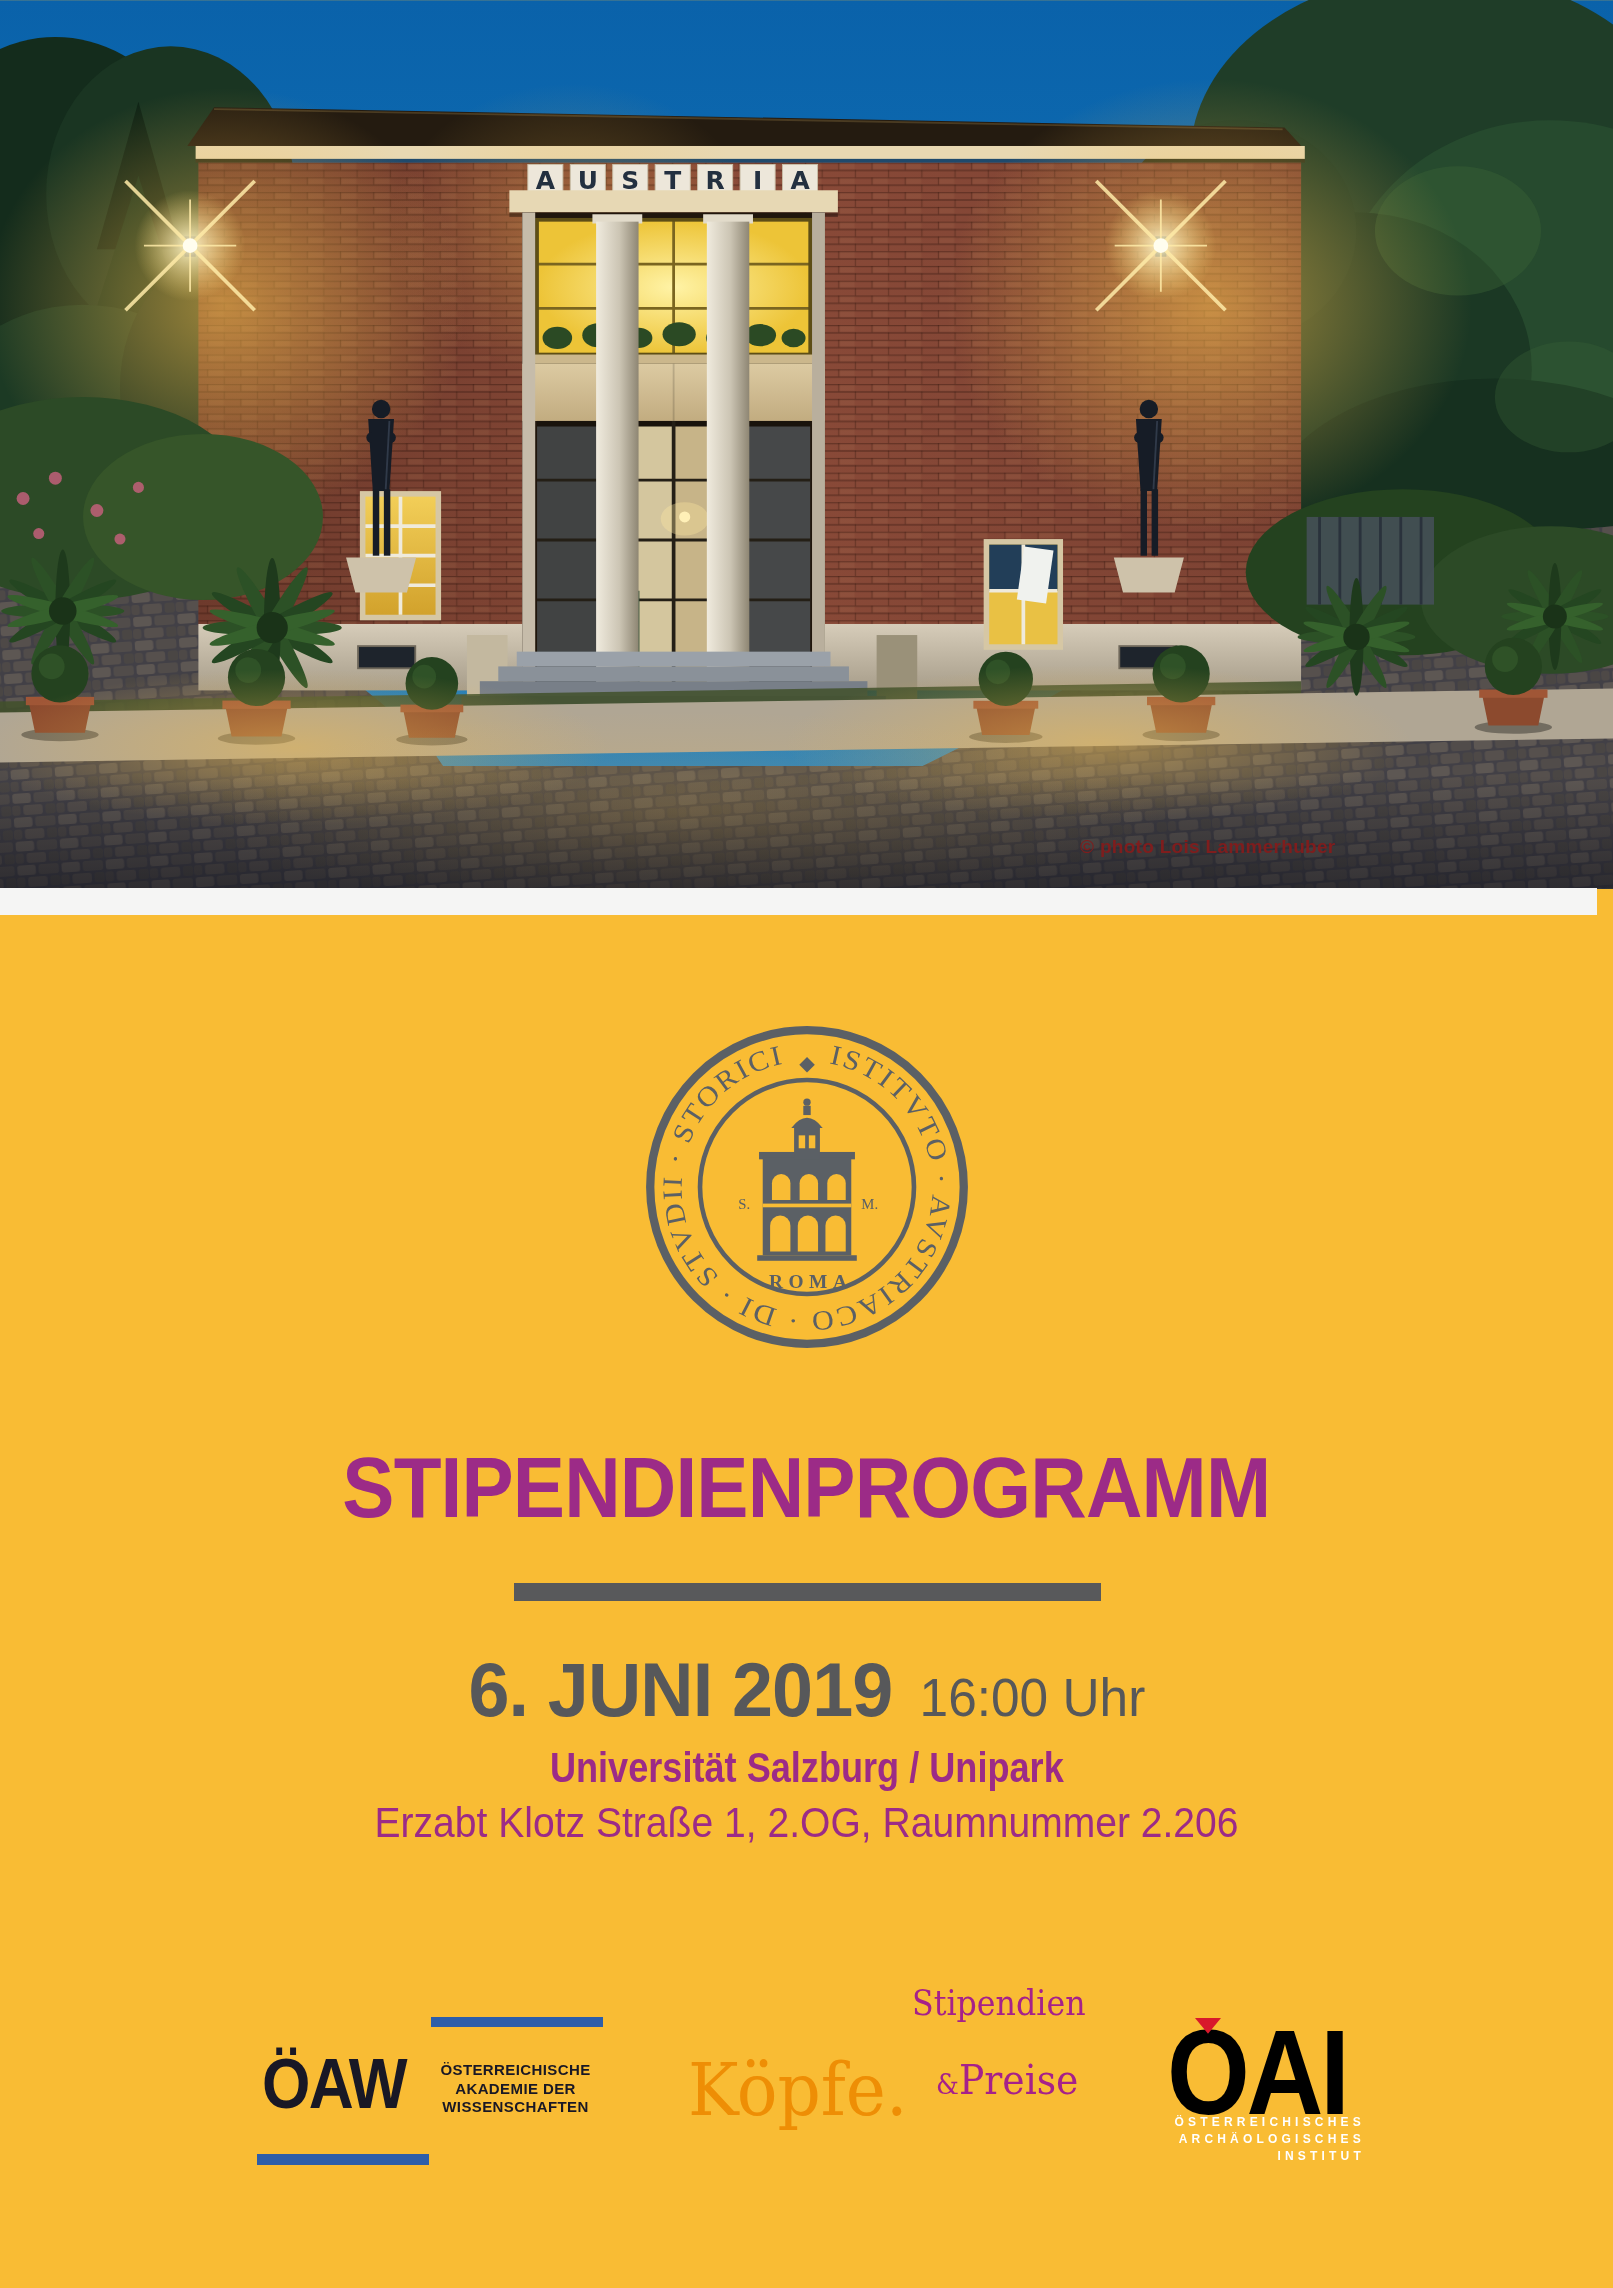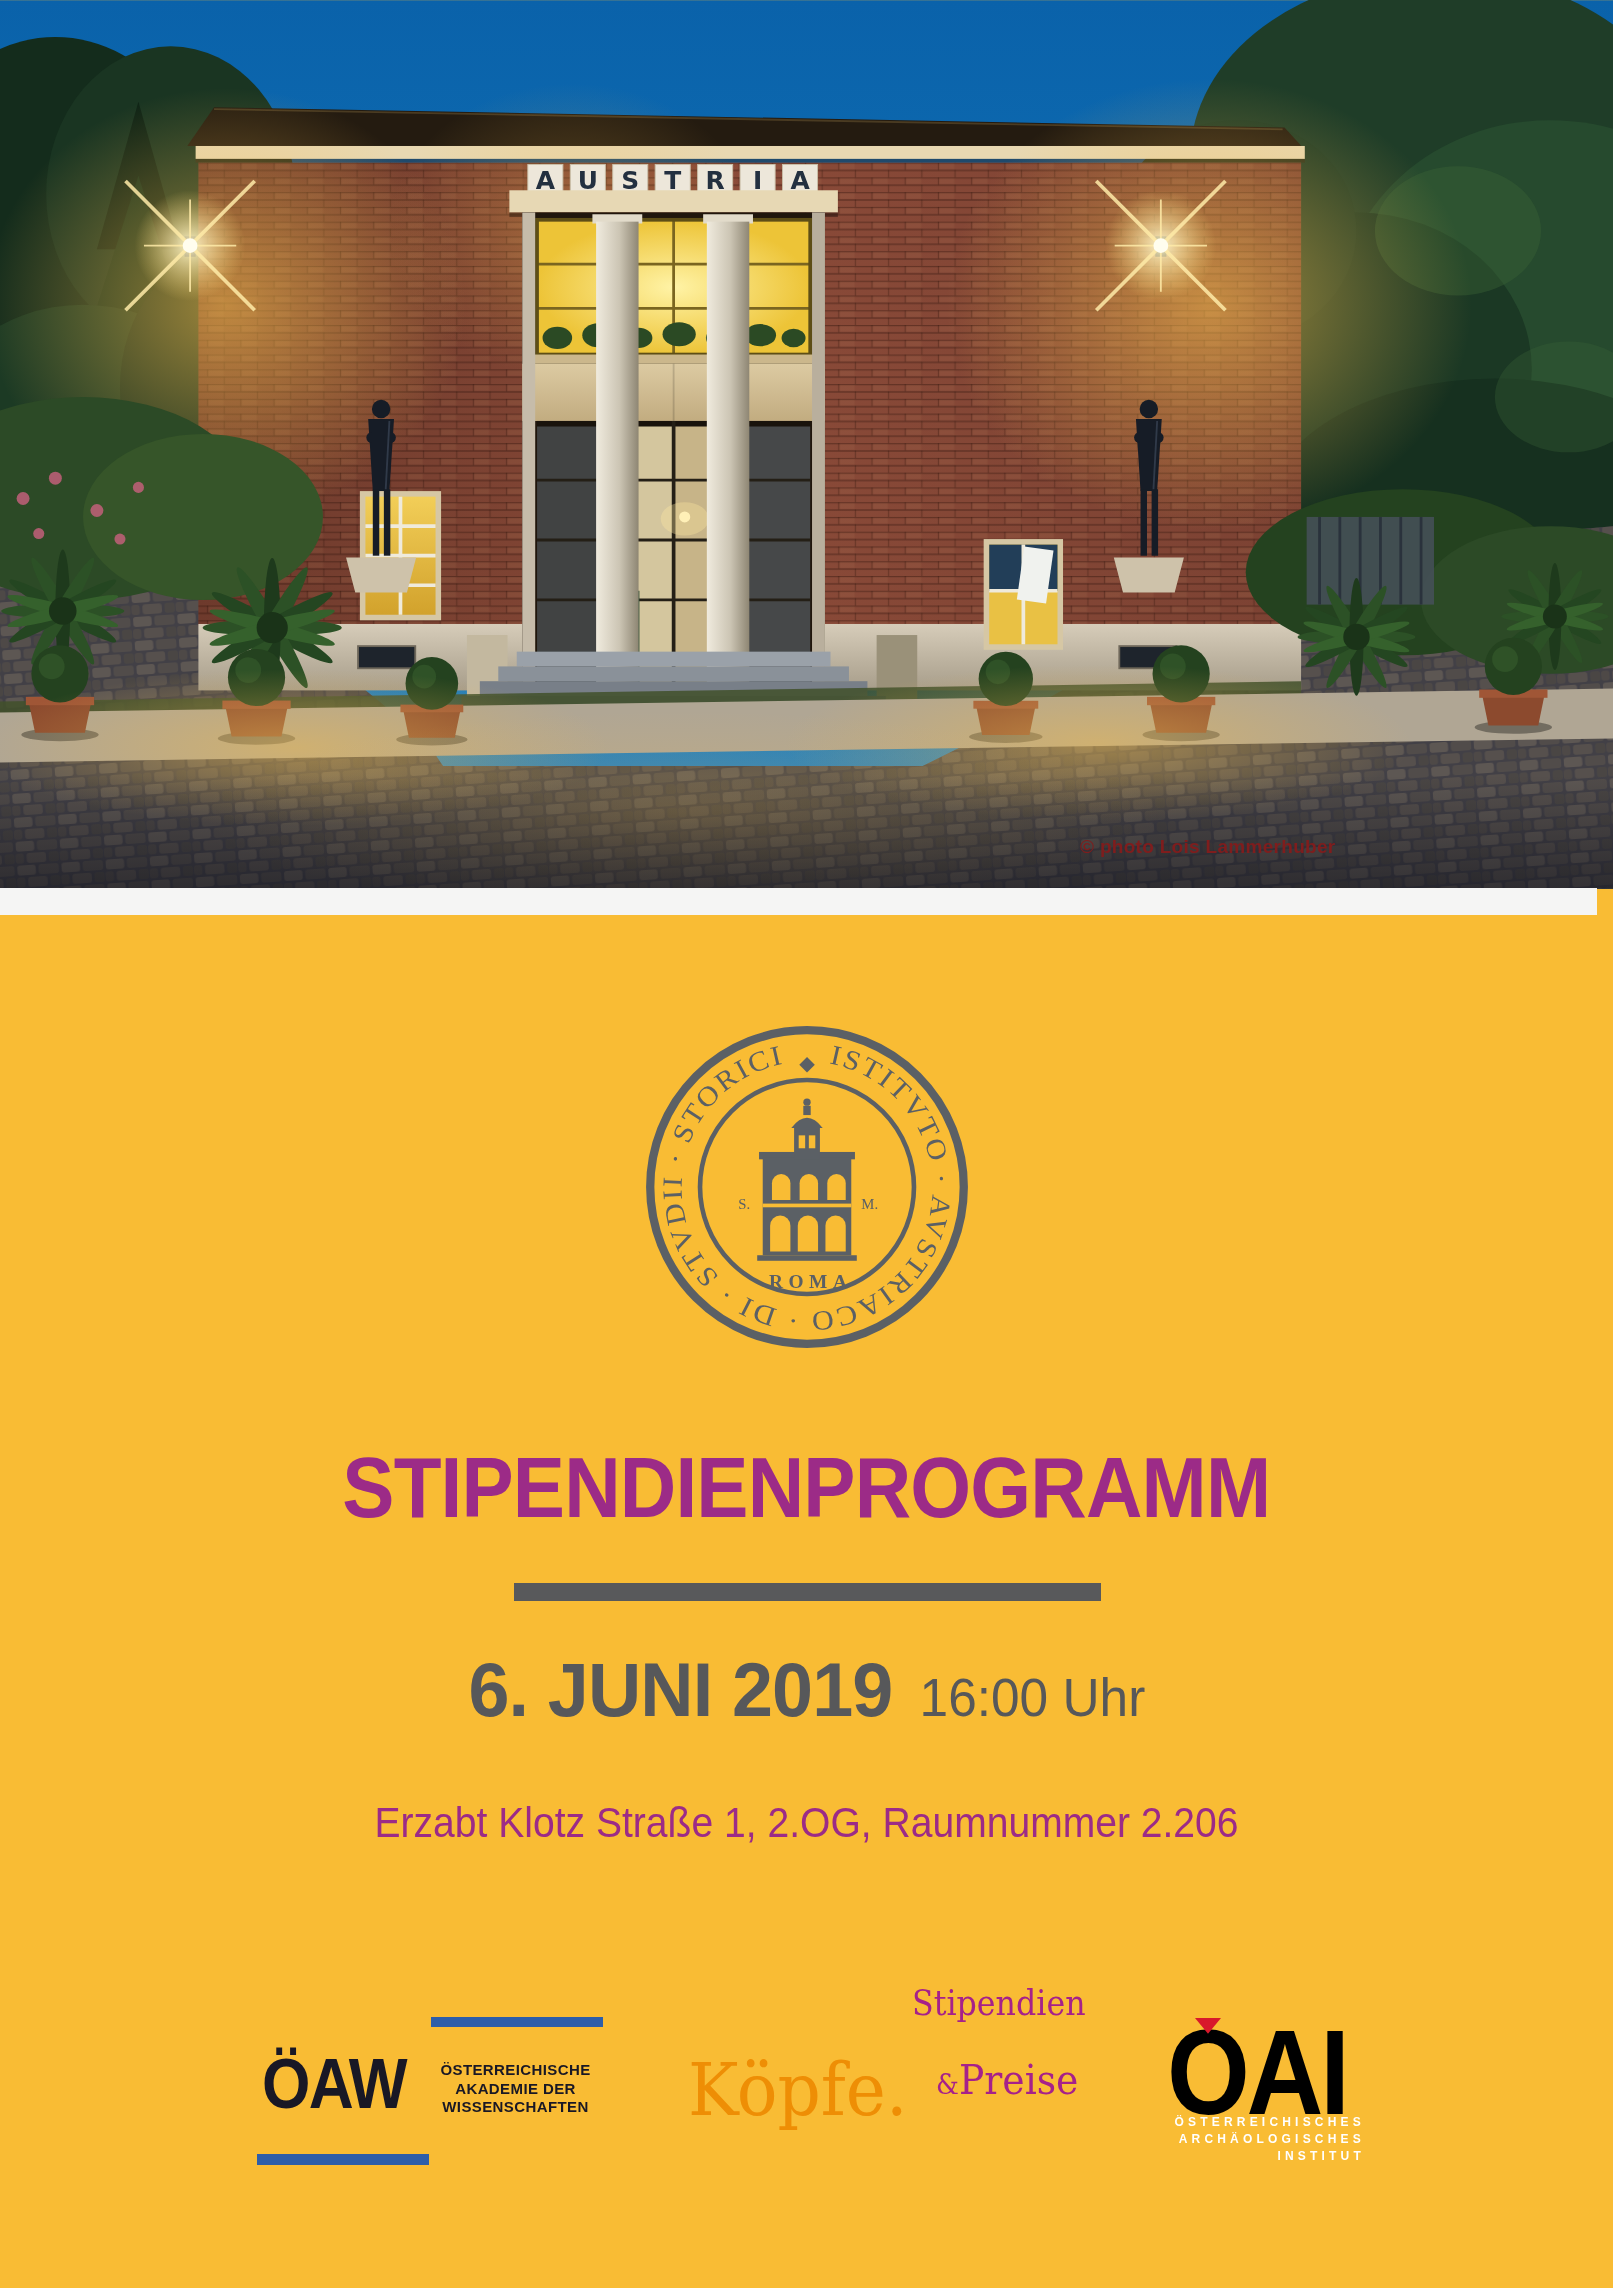--- a/index.html
+++ b/index.html
@@ -379,20 +379,23 @@
   </div>
 
   <div class="abs divider"></div>
 
   <div class="abs centered date-row">
     <span class="squeeze" style="transform:scaleX(.97);">
       <span class="date-main">6. JUNI 2019</span><span class="date-time">16:00 Uhr</span>
     </span>
   </div>
 
+  <div class="abs centered venue">
+    <span class="squeeze" style="transform:scaleX(.84);">Universität Salzburg / Unipark</span>
+  </div>
   <div class="abs centered address">
     <span class="squeeze" style="transform:scaleX(.93);">Erzabt Klotz Straße 1, 2.OG, Raumnummer 2.206</span>
   </div>
 
   <div>
     <div class="abs oeaw-bar top"></div>
     <div class="abs oeaw-acronym">
       <span class="squeezeL" style="transform:scaleX(.89);">ÖAW</span>
     </div>
     <div class="abs oeaw-text">

